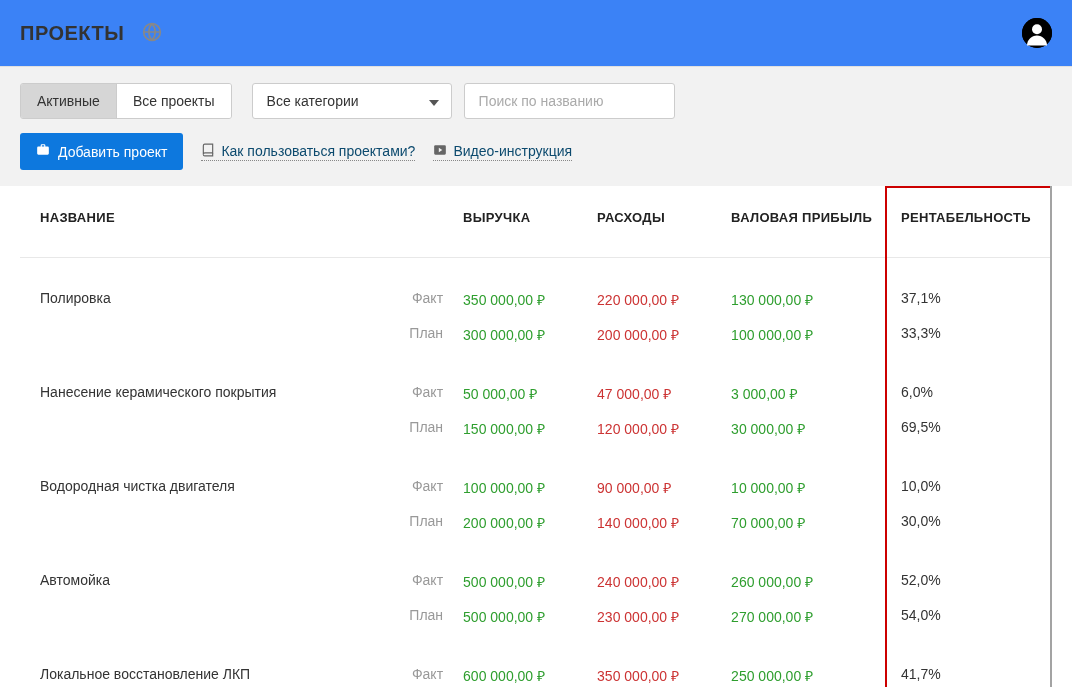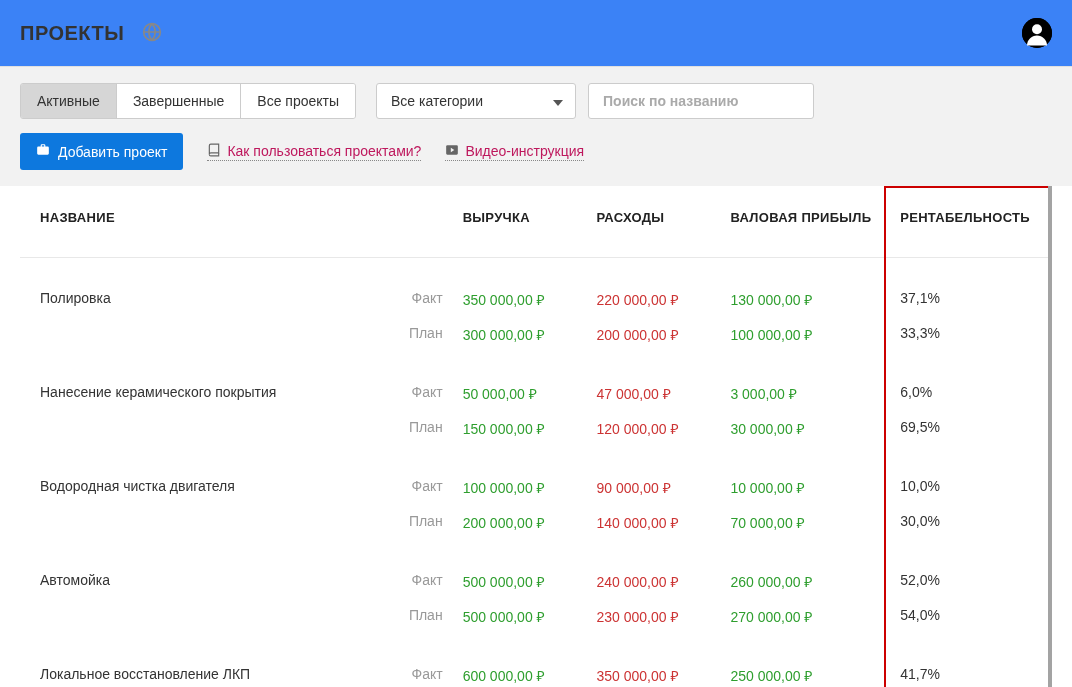--- a/index.html
+++ b/index.html
@@ -28,48 +28,48 @@
   .btn-group button.active { background: #d6d6d6; }
   
   .select-wrap {
     position: relative; background: #fff; border: 1px solid #ccc; border-radius: 3px;
     padding: 9px 40px 9px 14px; min-width: 200px; cursor: pointer; margin-left: 8px;
   }
   .select-wrap .caret { position: absolute; right: 12px; top: 50%; transform: translateY(-50%); }
   
   .search-input {
     background: #fff; border: 1px solid #ccc; border-radius: 3px;
-    padding: 9px 14px; min-width: 200px; font-size: 14px; font-weight: bold;
+    padding: 9px 14px; min-width: 200px; font-size: 14px;
   }
   .search-input::placeholder { color: #aaa; }
   
-  .toolbar-row2 { display: flex; gap: 24px; align-items: center; }
+  .toolbar-row2 { display: flex; gap: 18px; align-items: center; }
   .btn-primary {
     background: #0d78de; color: #fff; border: none; border-radius: 3px;
     padding: 10px 16px; font-size: 14px; cursor: pointer; display: flex; align-items: center; gap: 8px;
   }
-  .link-help { color: #be185d; text-decoration: none; border-bottom: 1px dotted #888; display: flex; align-items: center; gap: 6px; cursor: pointer; justify-content: center; }
+  .link-help { color: #0c4a6e; text-decoration: none; border-bottom: 1px dotted #888; display: flex; align-items: center; gap: 6px; cursor: pointer; justify-content: center; }
   
   .table-wrap { padding: 0 20px 20px 20px; }
   .data-table { width: 100%; border-collapse: collapse; }
   .data-table thead th {
     text-align: left; padding: 22px 10px 32px 10px; font-weight: 700; font-size: 13px;
     letter-spacing: 0.3px; color: #222;
     border-bottom: 1px solid #e8e8e8;
   }
   .data-table thead th.col-name { padding-left: 20px; }
   .data-table tbody td {
     padding: 8px 10px; font-size: 14px; vertical-align: top;
   }
   .data-table tbody tr.row-pad td { padding-top: 32px; }
   .data-table tbody td.col-name { padding-left: 20px; padding-top: 36px; cursor: pointer; }
   .data-table tbody td.col-label { color: #999; text-align: right; min-width: 50px; }
   .val-green { color: #2e9e2e; }
   .val-red { color: #c33; }
-  .col-profit-highlight { border-left: 2px solid #c00; border-right: 4px solid #a3a3a3; padding-left: 14px !important; padding-right: 14px !important; }
+  .col-profit-highlight { border-left: 2px solid #c00; border-right: 2px solid #a3a3a3; padding-left: 14px !important; padding-right: 14px !important; }
   thead th.col-profit-highlight { border-top: 2px solid #c00; }
   tbody tr:last-child td.col-profit-highlight { border-bottom: 2px solid #c00; }
   
   .col-name { width: 36%; }
   .col-rev  { width: 13%; }
   .col-exp  { width: 13%; }
   .col-pr   { width: 16%; }
   .col-rent { width: 16%; }
 </style>
 </head>
@@ -91,21 +91,20 @@
         <circle cx="12" cy="9" r="4" fill="#fff"></circle>
         <path d="M4 22c0-4.4 3.6-8 8-8s8 3.6 8 8" fill="#fff"></path>
       </svg>
   </div>
 </div>
 
 <div class="toolbar">
   <div class="toolbar-row1">
     <div class="btn-group">
       <button class="active">Активные</button>
-      <button>Завершенные</button>
       <button>Все проекты</button>
     </div>
     <div class="select-wrap">
       <span>Все категории</span>
       <span class="caret">
         <svg width="10" height="6" viewBox="0 0 10 6">
             <path d="M0 0l5 6 5-6z" fill="#555"></path>
           </svg>
       </span>
     </div>

